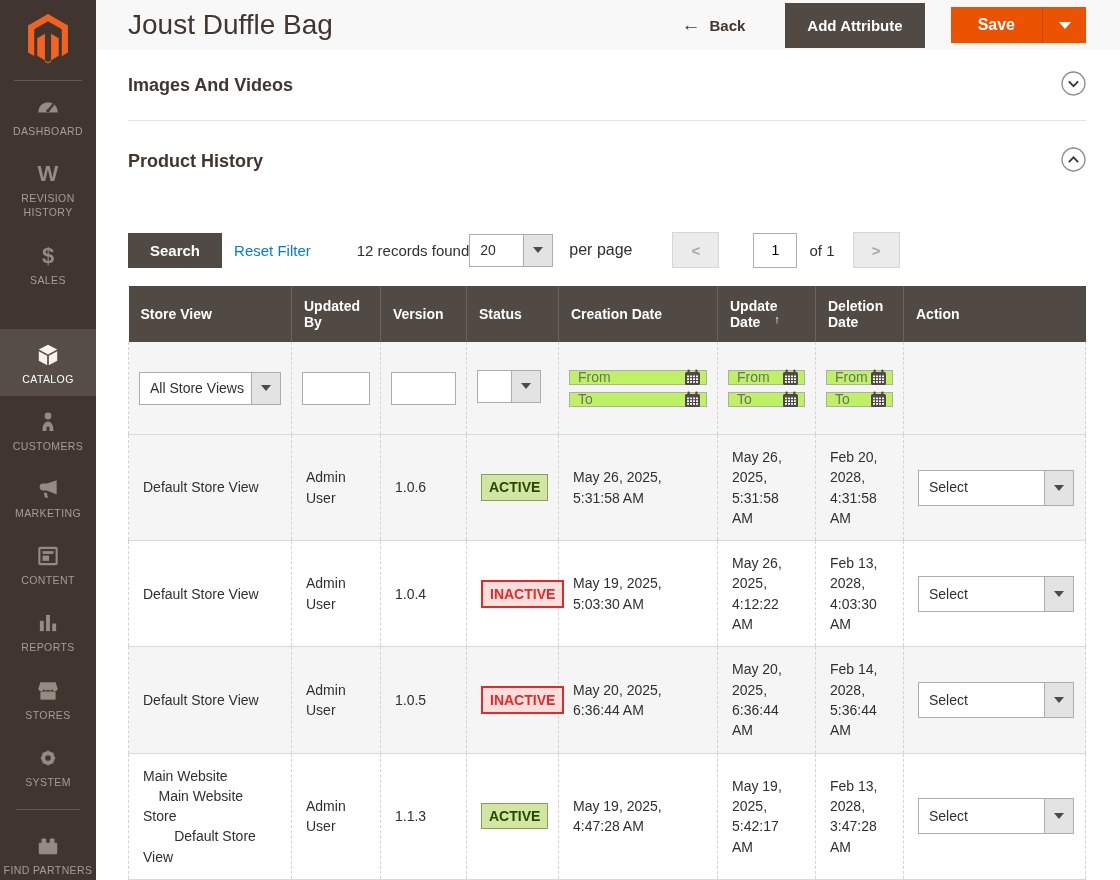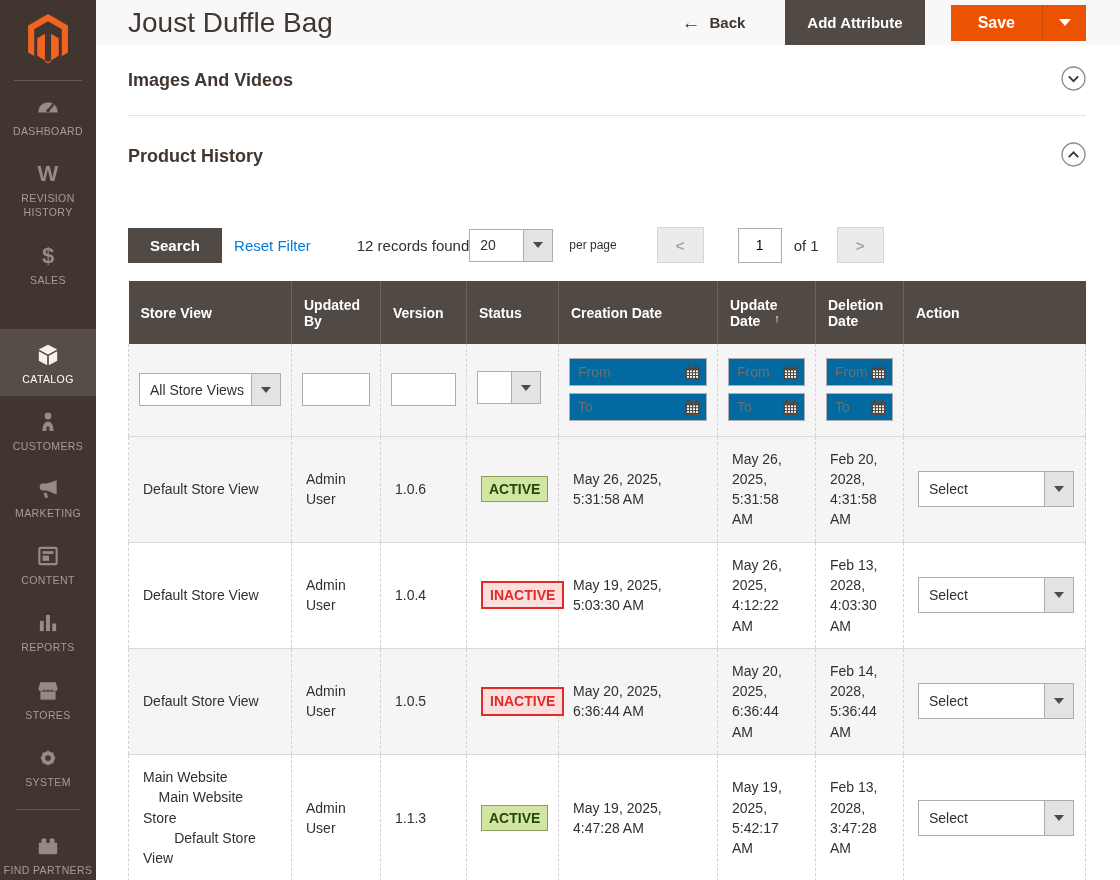--- a/index.html
+++ b/index.html
@@ -48,56 +48,56 @@
   .acc-2 { padding:26px 0 10px; }
 
   
   .grid-toolbar { margin-top:46px; display:flex; align-items:center; justify-content:flex-start; }
   .tb-left { display:flex; align-items:center; }
   .search-btn { background:#514943; color:#fff; border:1px solid #514943; font:inherit;
     font-size:15px; font-weight:600; padding:8px 21px; cursor:pointer; }
   .reset-link { color:#007bdb; font-size:15px; text-decoration:none; margin-left:12px; cursor:pointer; }
   .records { font-size:15px; margin-left:46px; }
   .tb-right { display:flex; align-items:center; }
-  .per-page-lbl { font-size:12px; margin:0 40px 0 16px; }
+  .per-page-lbl { font-size:16px; margin:0 40px 0 16px; }
   .pg-btn { width:47px; height:36px; background:#ebebeb; border:1px solid #d6d6d6;
     color:#a6a6a6; font-size:15px; font-weight:700; cursor:default; }
   .pg-input { width:44px; height:35px; border:1px solid #adadad; text-align:center;
     font:inherit; font-size:14px; margin-left:34px; }
   .of-lbl { font-size:15px; margin:0 18px 0 12px; }
 
   
   .msel { display:inline-flex; border:1px solid #adadad; background:#fff; height:33px;
     align-items:stretch; cursor:pointer; }
   .msel .val { flex:1; font-size:14px; padding:0 10px; display:flex; align-items:center;
     white-space:nowrap; overflow:hidden; }
   .msel .arr { width:29px; background:#e3e3e3; border-left:1px solid #adadad;
     display:flex; align-items:center; justify-content:center; }
   .msel .arr::after { content:""; width:0; height:0; border-left:5px solid transparent;
     border-right:5px solid transparent; border-top:6px solid #514943; }
 
   
   table.grid { width:100%; border-collapse:collapse; margin-top:18px; table-layout:fixed; }
   thead th { background:#514943; color:#fff; font-size:14px; font-weight:700; text-align:left;
-    padding:12px 12px; vertical-align:middle; height:63px; cursor:pointer; }
+    padding:12px 12px; vertical-align:middle; height:56px; cursor:pointer; }
   thead th + th { border-left:1px solid #6a625b; }
   .sort-arrow { font-size:11px; margin-left:14px; font-weight:400; position:relative; top:-4px; }
   tbody td { font-size:14px; line-height:1.45; padding:12px 14px; vertical-align:middle;
     border-bottom:1px solid #d9d9d9; border-left:1px dashed #d2d2d2; }
   tbody td:last-child { border-right:1px dashed #d2d2d2; }
   tr.filter-row td { background:#f5f5f5; padding:12px 10px; height:92px; }
   tr.data-row:nth-child(odd) td { background:#fff; }
   tr.data-row:nth-child(even) td { background:#f5f5f5; }
   tr.r1 td { height:95px; } tr.r2 td, tr.r3 td { height:100px; } tr.r4 td { height:122px; }
   .cell-pre { white-space:pre-wrap; }
 
   .f-input { width:100%; height:33px; border:1px solid #adadad; font:inherit; font-size:14px;
     padding:0 8px; background:#fff; }
-  .date-field { display:flex; align-items:center; background:#0369a1; border:1px solid #adadad;
-    height:28px; padding-right:5px; }
+  .date-field { display:flex; align-items:center; background:#bef264; border:1px solid #adadad;
+    height:15px; padding-right:5px; }
   .date-field + .date-field { margin-top:7px; }
   .date-field input { flex:1; min-width:0; border:none; outline:none; font:inherit; font-size:14px;
     padding:0 0 0 8px; background:transparent; }
   .f-input::placeholder, .date-field input::placeholder { color:#6e6e6e; }
   .cal-btn { border:none; background:none; padding:0; cursor:pointer; display:flex; }
 
   .badge { display:inline-block; font-size:14px; font-weight:700; padding:2px 7px; }
   .badge[data-status="ACTIVE"] { background:#d3e5a2; border:1px solid #8a9e5a; color:#244a00; }
   .badge[data-status="INACTIVE"] { background:#fbdede; border:2px solid #e02b27; color:#e02b27; }
 

